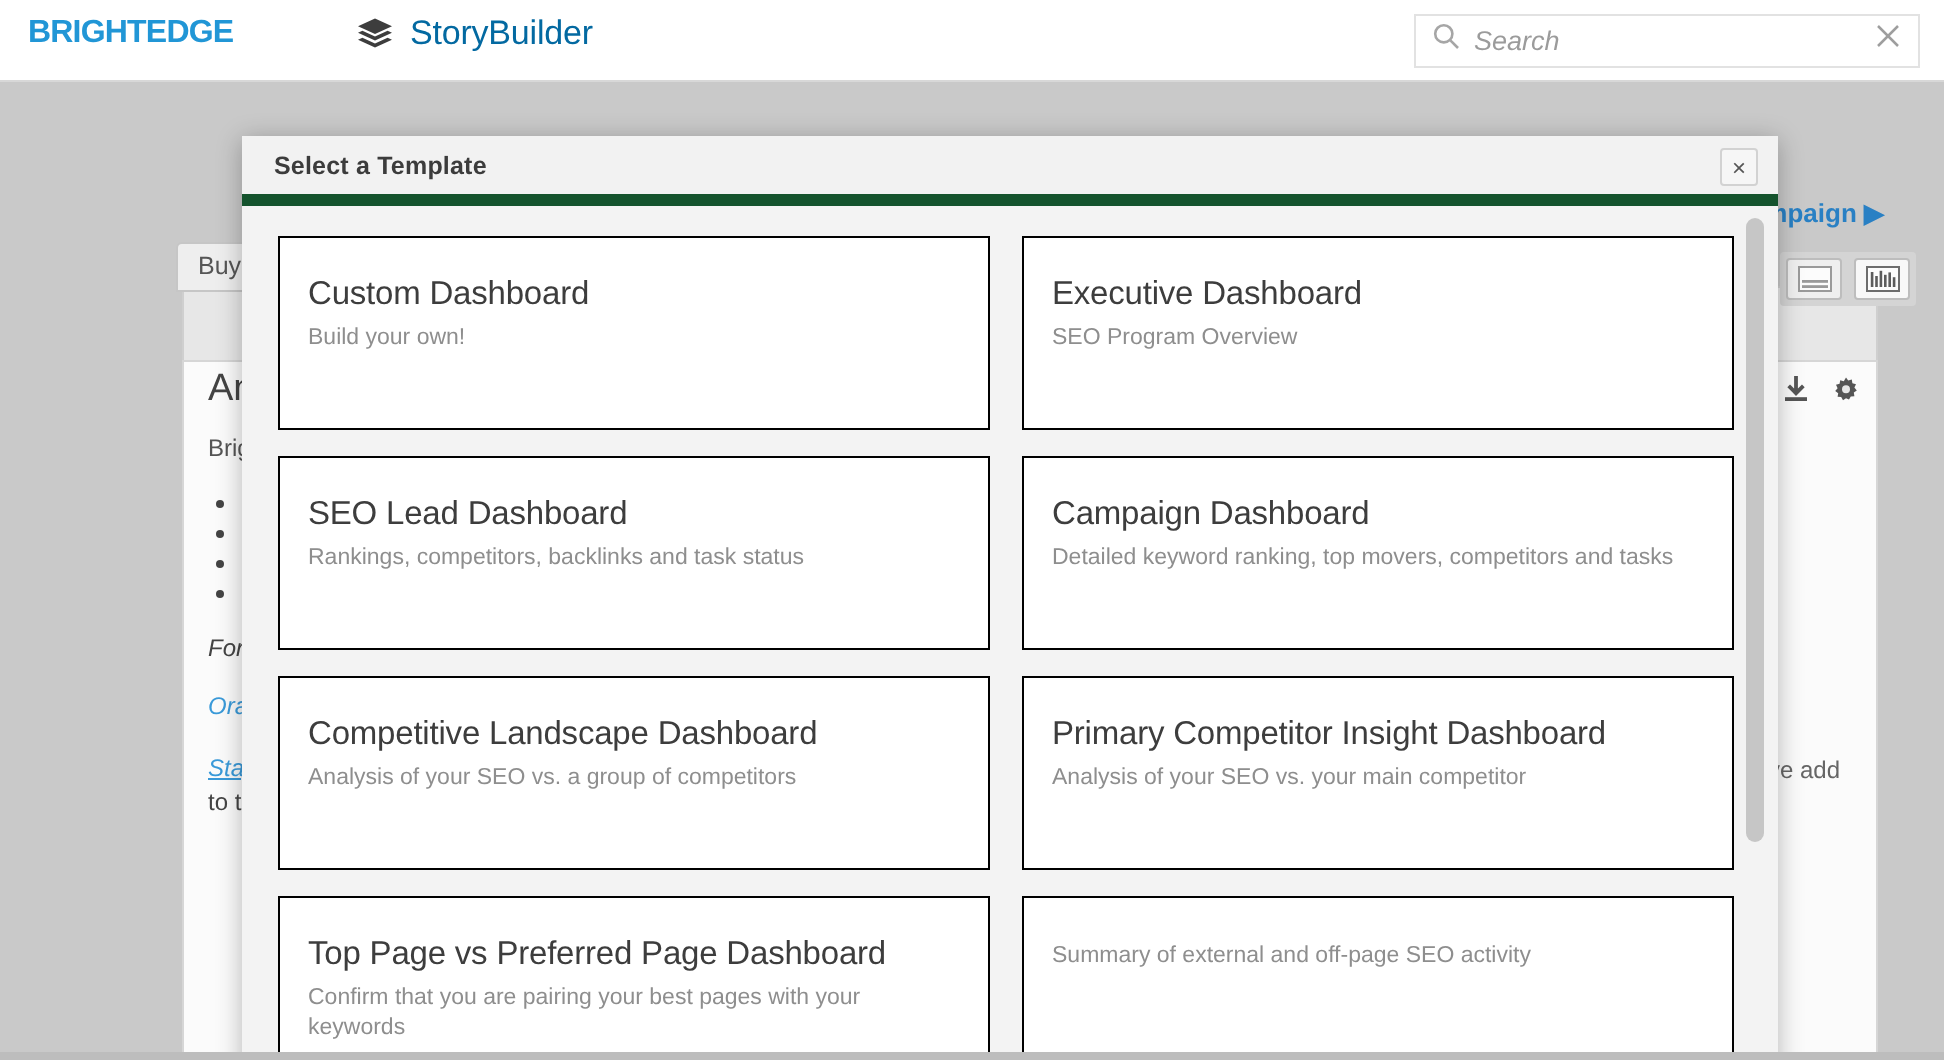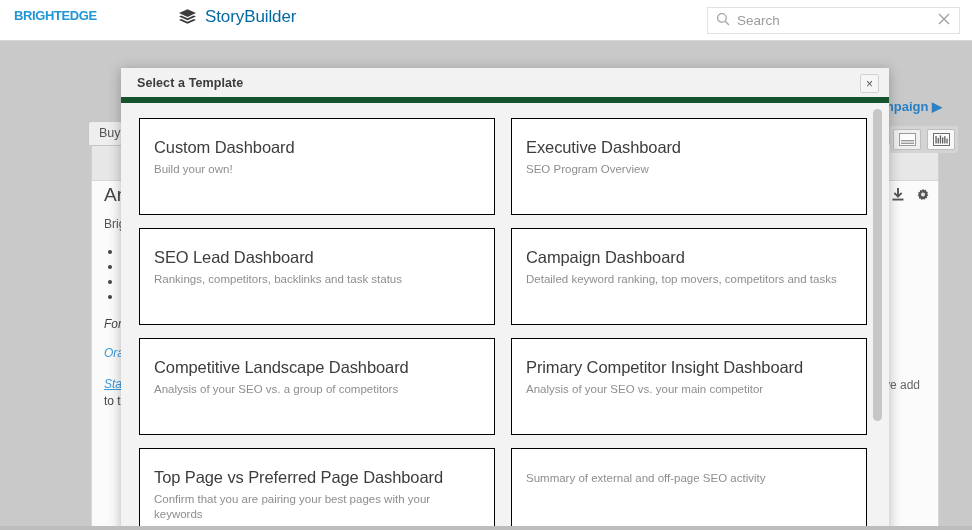--- a/index.html
+++ b/index.html
@@ -28,21 +28,21 @@
     width: 972px;
     height: 41px;
     background: #ffffff;
     border-bottom: 1px solid #d8d8d8;
     z-index: 30;
   }
   .brand {
     position: absolute;
     left: 14px; top: 8px;
     font-family: "Liberation Sans", sans-serif;
-    font-size: 13px;
+    font-size: 16px;
     font-weight: bold;
     letter-spacing: -0.4px;
     color: #2196d6;
   }
   .storybuilder {
     position: absolute;
     left: 178px; top: 7px;
     display: flex;
     align-items: center;
     gap: 8px;
@@ -67,20 +67,21 @@
   }
   .searchbox .mag { flex: 0 0 auto; margin-right: 7px; }
   .search-input {
     flex: 1 1 auto;
     border: 0;
     outline: 0;
     font-family: "Liberation Sans", sans-serif;
     font-size: 13.5px;
     color: #8d8d8d;
     background: transparent;
+    font-style: italic;
   }
   .search-input::placeholder { color: #9b9b9b; }
   .clear-x { flex: 0 0 auto; cursor: pointer; }
 
   
   .page-bg {
     position: absolute;
     top: 41px; left: 0;
     width: 972px; height: 489px;
     background: #c9c9c9;

